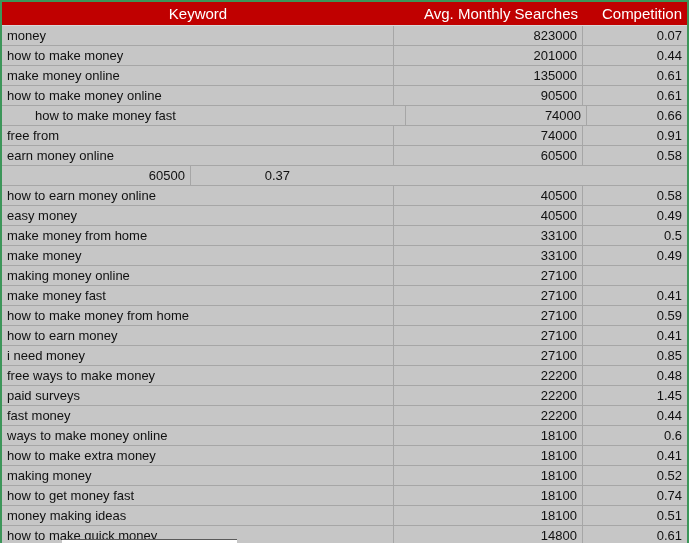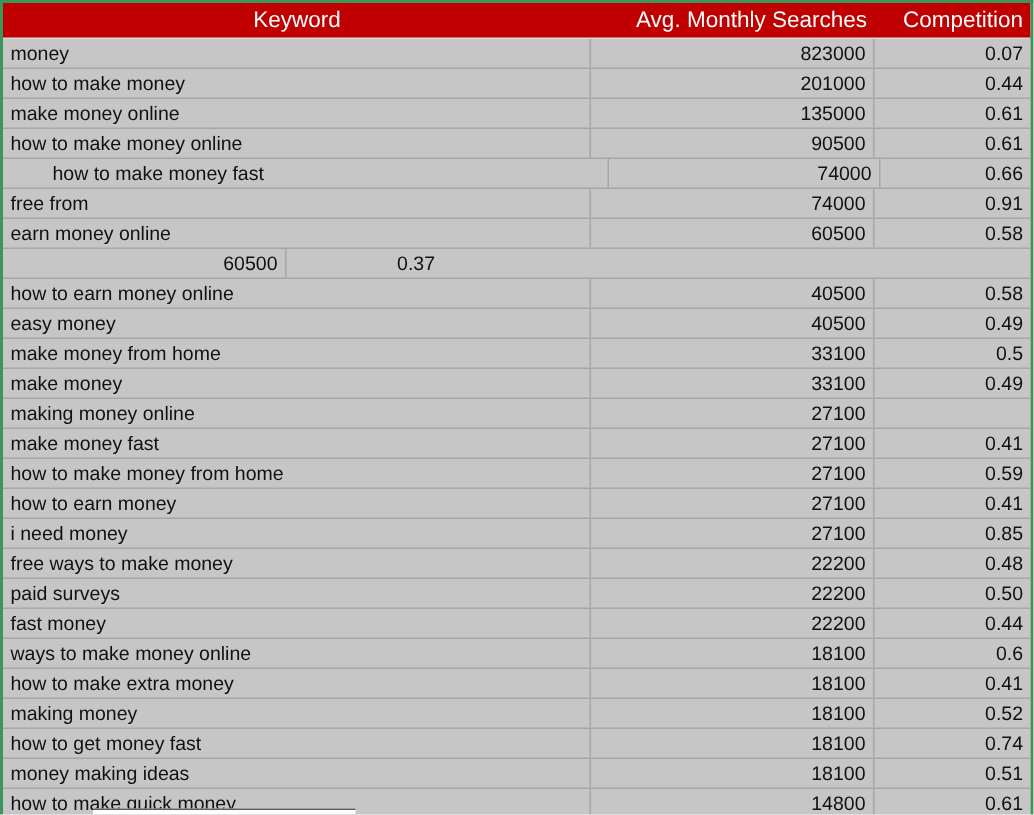--- a/index.html
+++ b/index.html
@@ -157,21 +157,21 @@
         <div class="cell col2" style="text-align: right;">0.85</div>
       </div>
       <div class="row">
         <div class="cell col0" style="text-align: left;">free ways to make money</div>
         <div class="cell col1" style="text-align: right;">22200</div>
         <div class="cell col2" style="text-align: right;">0.48</div>
       </div>
       <div class="row">
         <div class="cell col0" style="text-align: left;">paid surveys</div>
         <div class="cell col1" style="text-align: right;">22200</div>
-        <div class="cell col2" style="text-align: right;">0.50</div>
+        <div class="cell col2" style="text-align: right;">1.45</div>
       </div>
       <div class="row">
         <div class="cell col0" style="text-align: left;">fast money</div>
         <div class="cell col1" style="text-align: right;">22200</div>
         <div class="cell col2" style="text-align: right;">0.44</div>
       </div>
       <div class="row">
         <div class="cell col0" style="text-align: left;">ways to make money online</div>
         <div class="cell col1" style="text-align: right;">18100</div>
         <div class="cell col2" style="text-align: right;">0.6</div>

